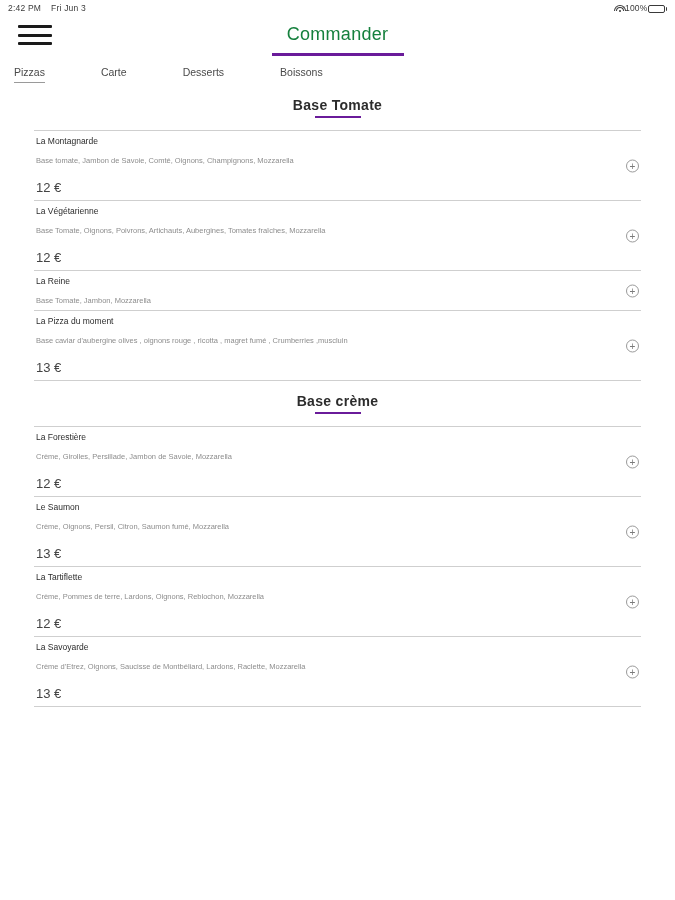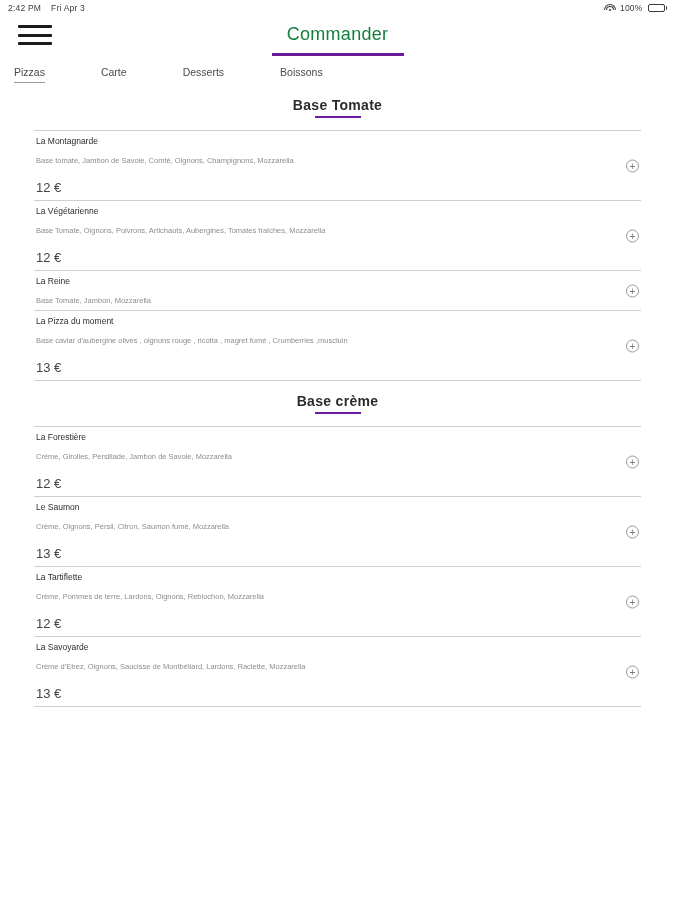--- a/index.html
+++ b/index.html
@@ -26,22 +26,21 @@
     letter-spacing: 0.2px;
   }
   .status-left {
     display: flex;
     align-items: center;
     gap: 10px;
   }
   .status-spacer { flex: 1; }
   .status-right {
     display: flex;
-    align-items: center;
-    gap: 5px;
+    align-items: flex-end;
   }
   .wifi-icon {
     display: inline-block;
     width: 10px;
     height: 8px;
     position: relative;
   }
   .wifi-icon span {
     position: absolute;
     left: 50%;
@@ -207,21 +206,21 @@
     box-sizing: border-box;
     user-select: none;
   }
 </style>
 </head>
 <body>
 
 <div class="status-bar">
   <div class="status-left">
     <span>2:42 PM</span>
-    <span>Fri Apr 3</span>
+    <span>Fri Jun 3</span>
   </div>
   <div class="status-spacer"></div>
   <div class="status-right">
     <span class="wifi-icon">
       <span class="a"></span>
         <span class="b"></span>
         <span class="c"></span>
     </span>
     <span>100%</span>
     <span class="battery">

